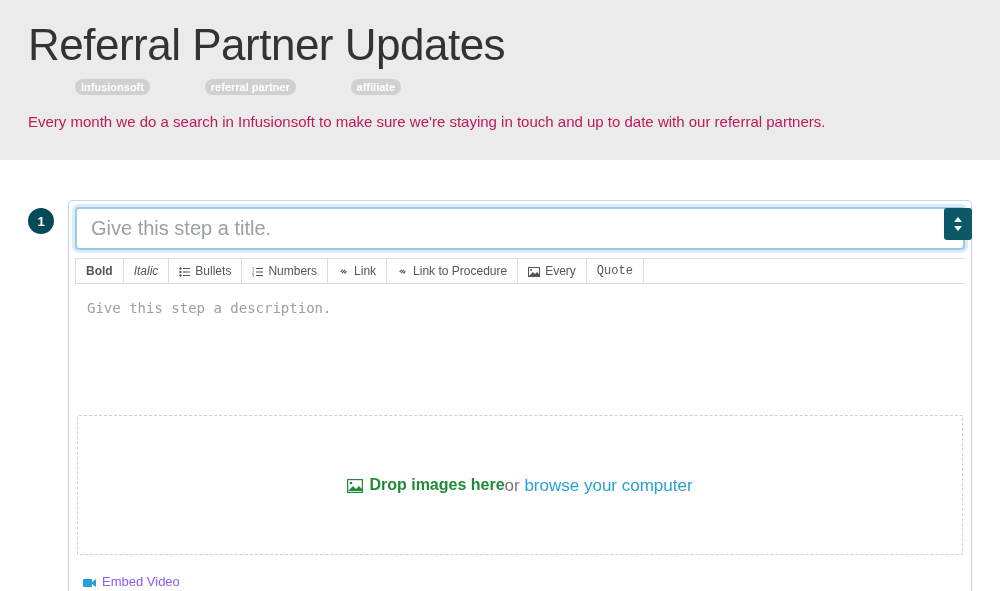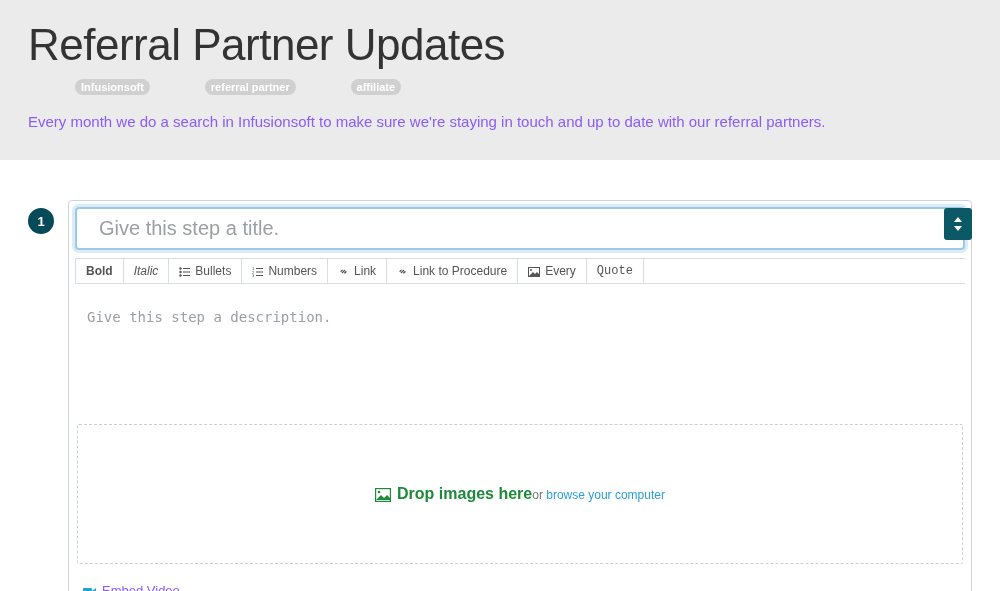--- a/index.html
+++ b/index.html
@@ -1,40 +1,40 @@
 <!DOCTYPE html>
 <html><head>
   <meta charset="utf-8">
   <style>
     * { box-sizing: border-box; margin: 0; padding: 0; }
     body { font-family: -apple-system, "Helvetica Neue", Arial, sans-serif; background: #fff; color: #333; font-size: 14px; }
     .header-region { background: #ebebeb; padding: 20px 28px 30px; }
     .page-title { font-size: 44px; font-weight: 400; color: #333; letter-spacing: -0.5px; }
     .tags { margin-top: 8px; }
     .tag { display: inline-block; background: #d0d0d0; color: #fff; font-size: 11px; font-weight: 700; padding: 2px 6px; border-radius: 8px; margin-right: 4px; margin-left: 47px; }
-    .description { margin-top: 18px; color: #8b5cf6; font-size: 15px; }
+    .description { margin-top: 18px; color: #be185d; font-size: 15px; }
     .editor-region { padding: 40px 28px 0 28px; position: relative; }
     .step-row { display: flex; align-items: flex-start; gap: 14px; }
     .step-num { width: 26px; height: 26px; border-radius: 50%; background: #064a59; color: #fff; font-size: 13px; font-weight: 700; display: flex; align-items: center; justify-content: center; margin-top: 8px; flex: 0 0 26px; }
     .step-card { flex: 1; border: 1px solid #cfd4d8; border-radius: 4px; background: #fff; }
-    .title-input { width: 100%; border: 2px solid #9cc9e8; border-radius: 4px; box-shadow: 0 0 0 3px rgba(156,201,232,0.35); padding: 8px 22px; font-size: 20px; color: #333; outline: none; }
+    .title-input { width: 100%; border: 2px solid #9cc9e8; border-radius: 4px; box-shadow: 0 0 0 3px rgba(156,201,232,0.35); padding: 8px 14px; font-size: 20px; color: #333; outline: none; }
     .title-input::placeholder { color: #9aa0a6; }
     .title-wrap { padding: 6px; }
-    .toolbar { border: 1px solid #d8dde1; border-left: none; border-right: none; display: flex; margin: 2px 6px 13px; }
+    .toolbar { border: 1px solid #d8dde1; border-left: none; border-right: none; display: flex; margin: 2px 6px 4px; }
     .tool-btn { border: 1px solid #d8dde1; border-top: none; border-bottom: none; border-left: none; background: #fff; padding: 5px 10px; font-size: 12px; color: #555; display: inline-flex; align-items: center; gap: 5px; cursor: pointer; }
     .tool-btn:first-child { border-left: 1px solid #d8dde1; }
     .tool-bold { font-weight: 700; }
     .tool-italic { font-style: italic; }
     .tool-quote { font-family: "Courier New", monospace; }
     .desc-area { border: none; width: 100%; min-height: 110px; padding: 10px 12px; font-size: 14px; resize: none; outline: none; color: #333; }
     .desc-area::placeholder { color: #9aa0a6; }
     .desc-wrap { padding: 2px 6px 6px; }
     .dropzone { margin: 6px 8px 8px; border: 1px dashed #c9cfd4; border-radius: 2px; min-height: 140px; display: flex; flex-direction: row; align-items: center; justify-content: center; }
     .drop-main { color: #1e8a3a; font-weight: 700; font-size: 16px; display: flex; align-items: center; gap: 6px; }
-    .drop-sub { font-size: 12px; color: #777; margin-top: 2px; }
+    .drop-sub { font-size: 17px; color: #777; margin-top: 2px; }
     .drop-sub a { color: #2a9fd6; text-decoration: none; }
     .embed-row { padding: 10px 14px 14px; }
     .embed-link { color: #8b5cf6; font-size: 13px; text-decoration: none; display: inline-flex; align-items: center; gap: 5px; cursor: pointer; }
     .action-bar { background: #0b5866; color: #cde; display: flex; align-items: center; padding: 10px 14px; border-radius: 0 0 4px 4px; font-size: 13px; }
     .reorder-handle { position: absolute; right: 28px; top: 48px; background: #0b5866; color: #fff; width: 28px; height: 32px; border-radius: 3px; display: flex; align-items: center; justify-content: center; cursor: grab; }
     svg { display: inline-block; vertical-align: middle; }
   </style>
 </head>
 <body>
 

